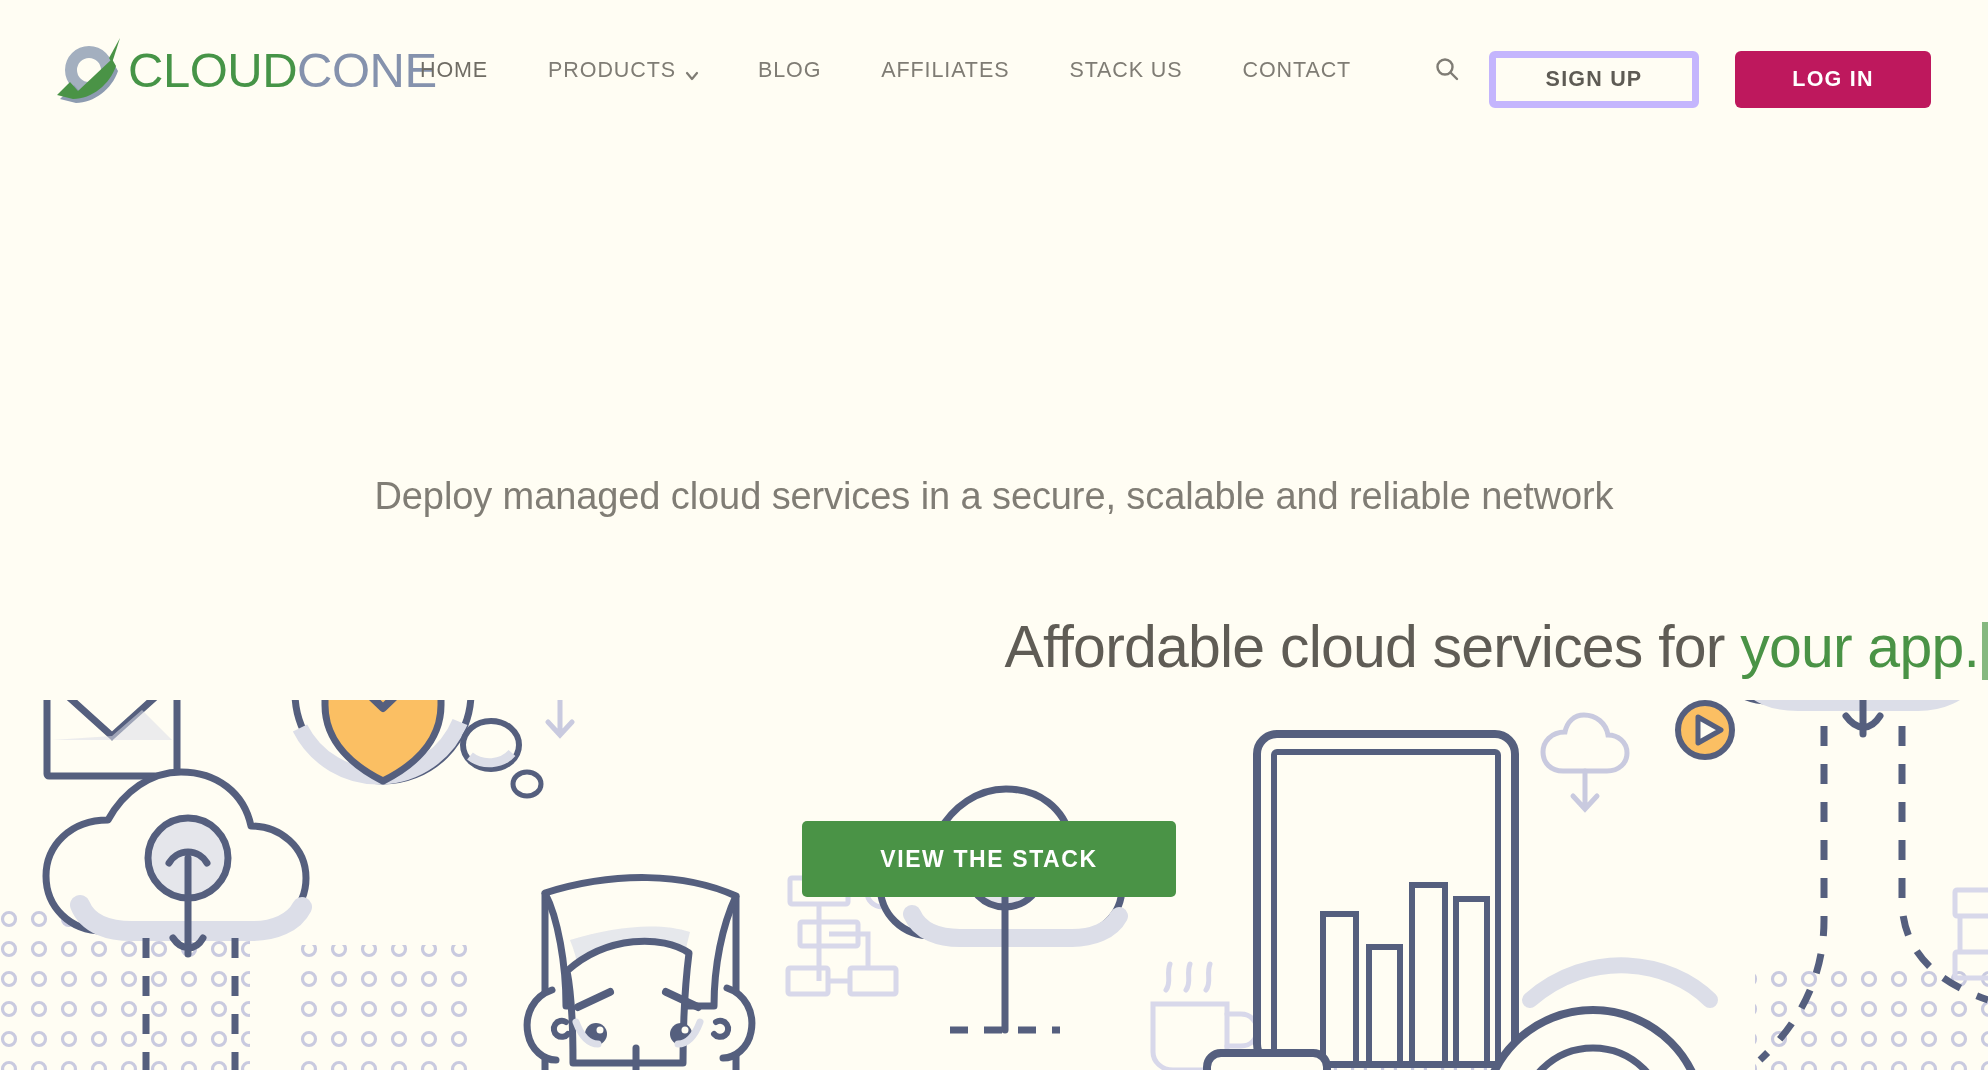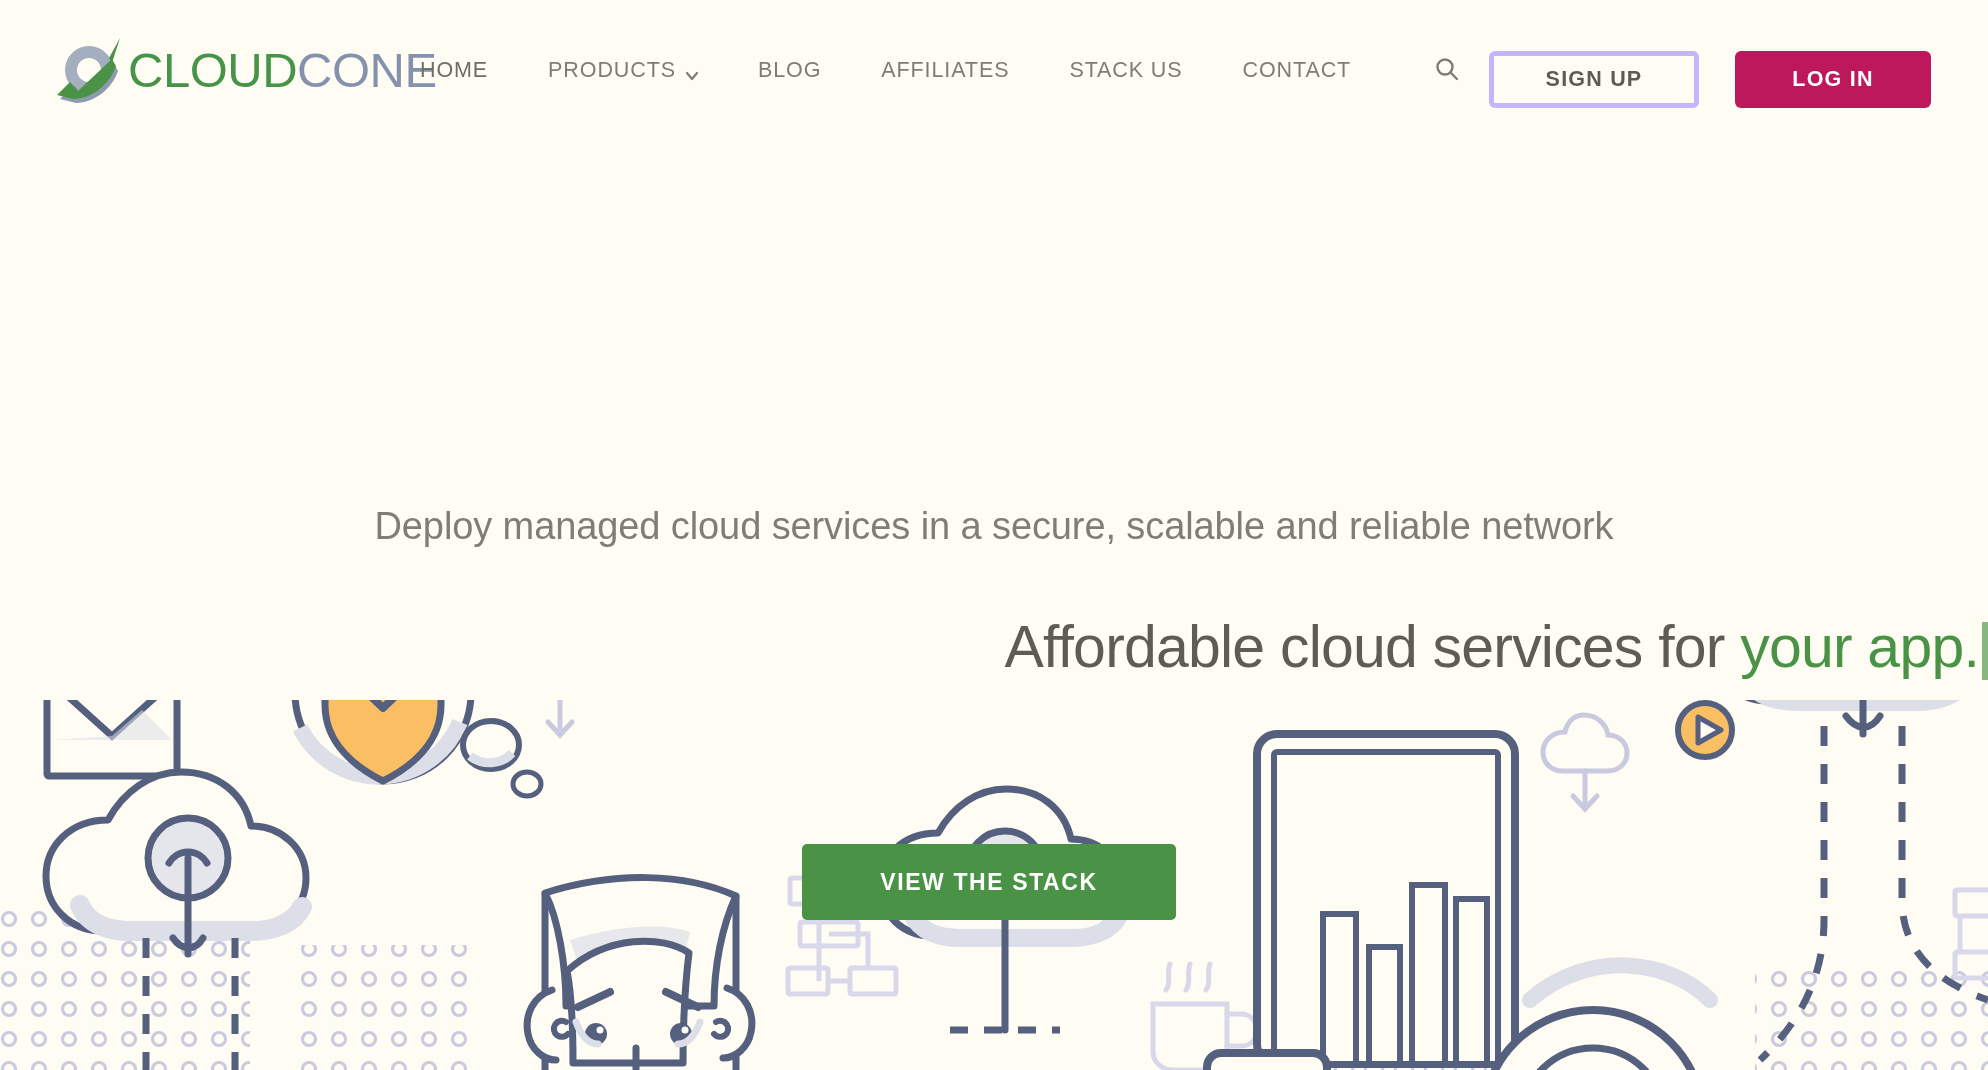--- a/index.html
+++ b/index.html
@@ -49,55 +49,55 @@
 
   #search-icon-btn {
     position:absolute; left:1418px; top:0; height:140px;
     display:flex; align-items:center; cursor:pointer;
     background:none; border:none; padding:0 12px;
   }
 
   #signup-btn {
     position:absolute; left:1485px; top:51px;
     width:210px; height:57px;
-    border:5px solid #c4b5fd; border-radius:6px;
+    border:7px solid #c4b5fd; border-radius:6px;
     background:#FFFDF3; color:#5E5B54;
     font-size:21.5px; font-weight:700; letter-spacing:1.2px;
     font-family:"Liberation Sans", sans-serif;
     cursor:pointer;
   }
   #login-btn {
     position:absolute; left:1731px; top:51px;
     width:196px; height:57px;
     border:none; border-radius:6px;
     background:#be185d; color:#FFFFFF;
     font-size:21.5px; font-weight:700; letter-spacing:1.2px;
     font-family:"Liberation Sans", sans-serif;
     cursor:pointer;
   }
 
   
   #hero { position:absolute; top:0; left:0; width:1988px; height:1070px; }
   #hero-sub {
-    position:absolute; top:505px; left:0; width:1988px;
+    position:absolute; top:475px; left:0; width:1988px;
     text-align:center; font-size:38px; color:#807D75;
     font-weight:400; letter-spacing:-0.1px;
   }
   #hero-title {
     position:absolute; top:613px; left:0; width:1988px;
     text-align:right; font-size:59px; color:#5F5C55;
     font-weight:400; letter-spacing:-0.8px; white-space:nowrap;
   }
   #hero-title .accent { color:#4A9346; }
   #caret-bar {
     display:inline-block; width:6px; height:58px;
     background:#86B87F; vertical-align:-13px; margin-left:3px;
   }
   #cta-btn {
-    position:absolute; top:844px; left:802px;
+    position:absolute; top:821px; left:802px;
     width:374px; height:76px;
     background:#4A9346; color:#fff; border:none; border-radius:5px;
     font-size:23px; font-weight:700; letter-spacing:1.6px;
     font-family:"Liberation Sans", sans-serif;
     cursor:pointer; z-index:30;
   }
 
   
   #illustration {
     position:absolute; left:0; top:700px;

